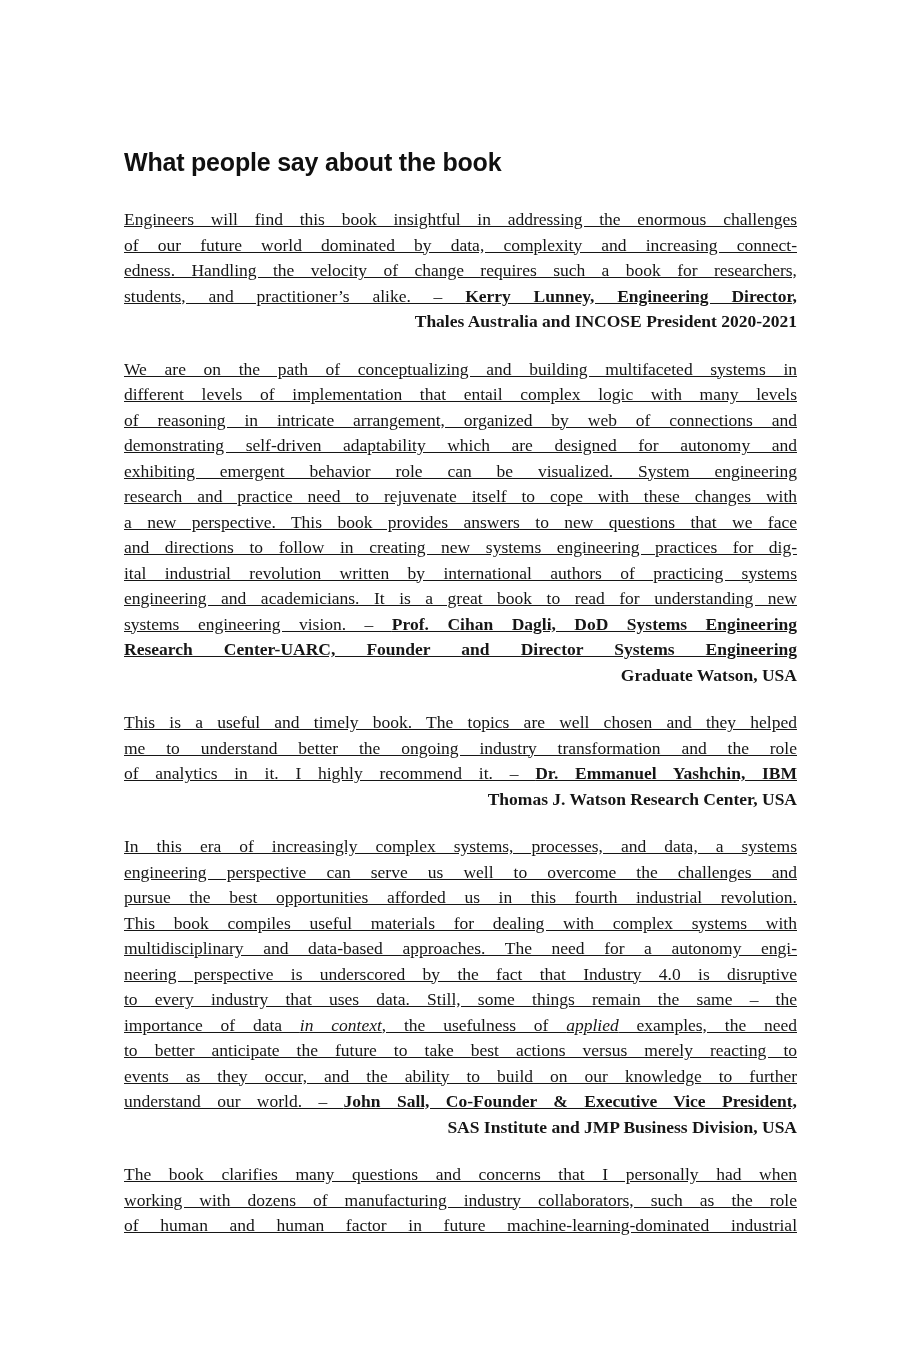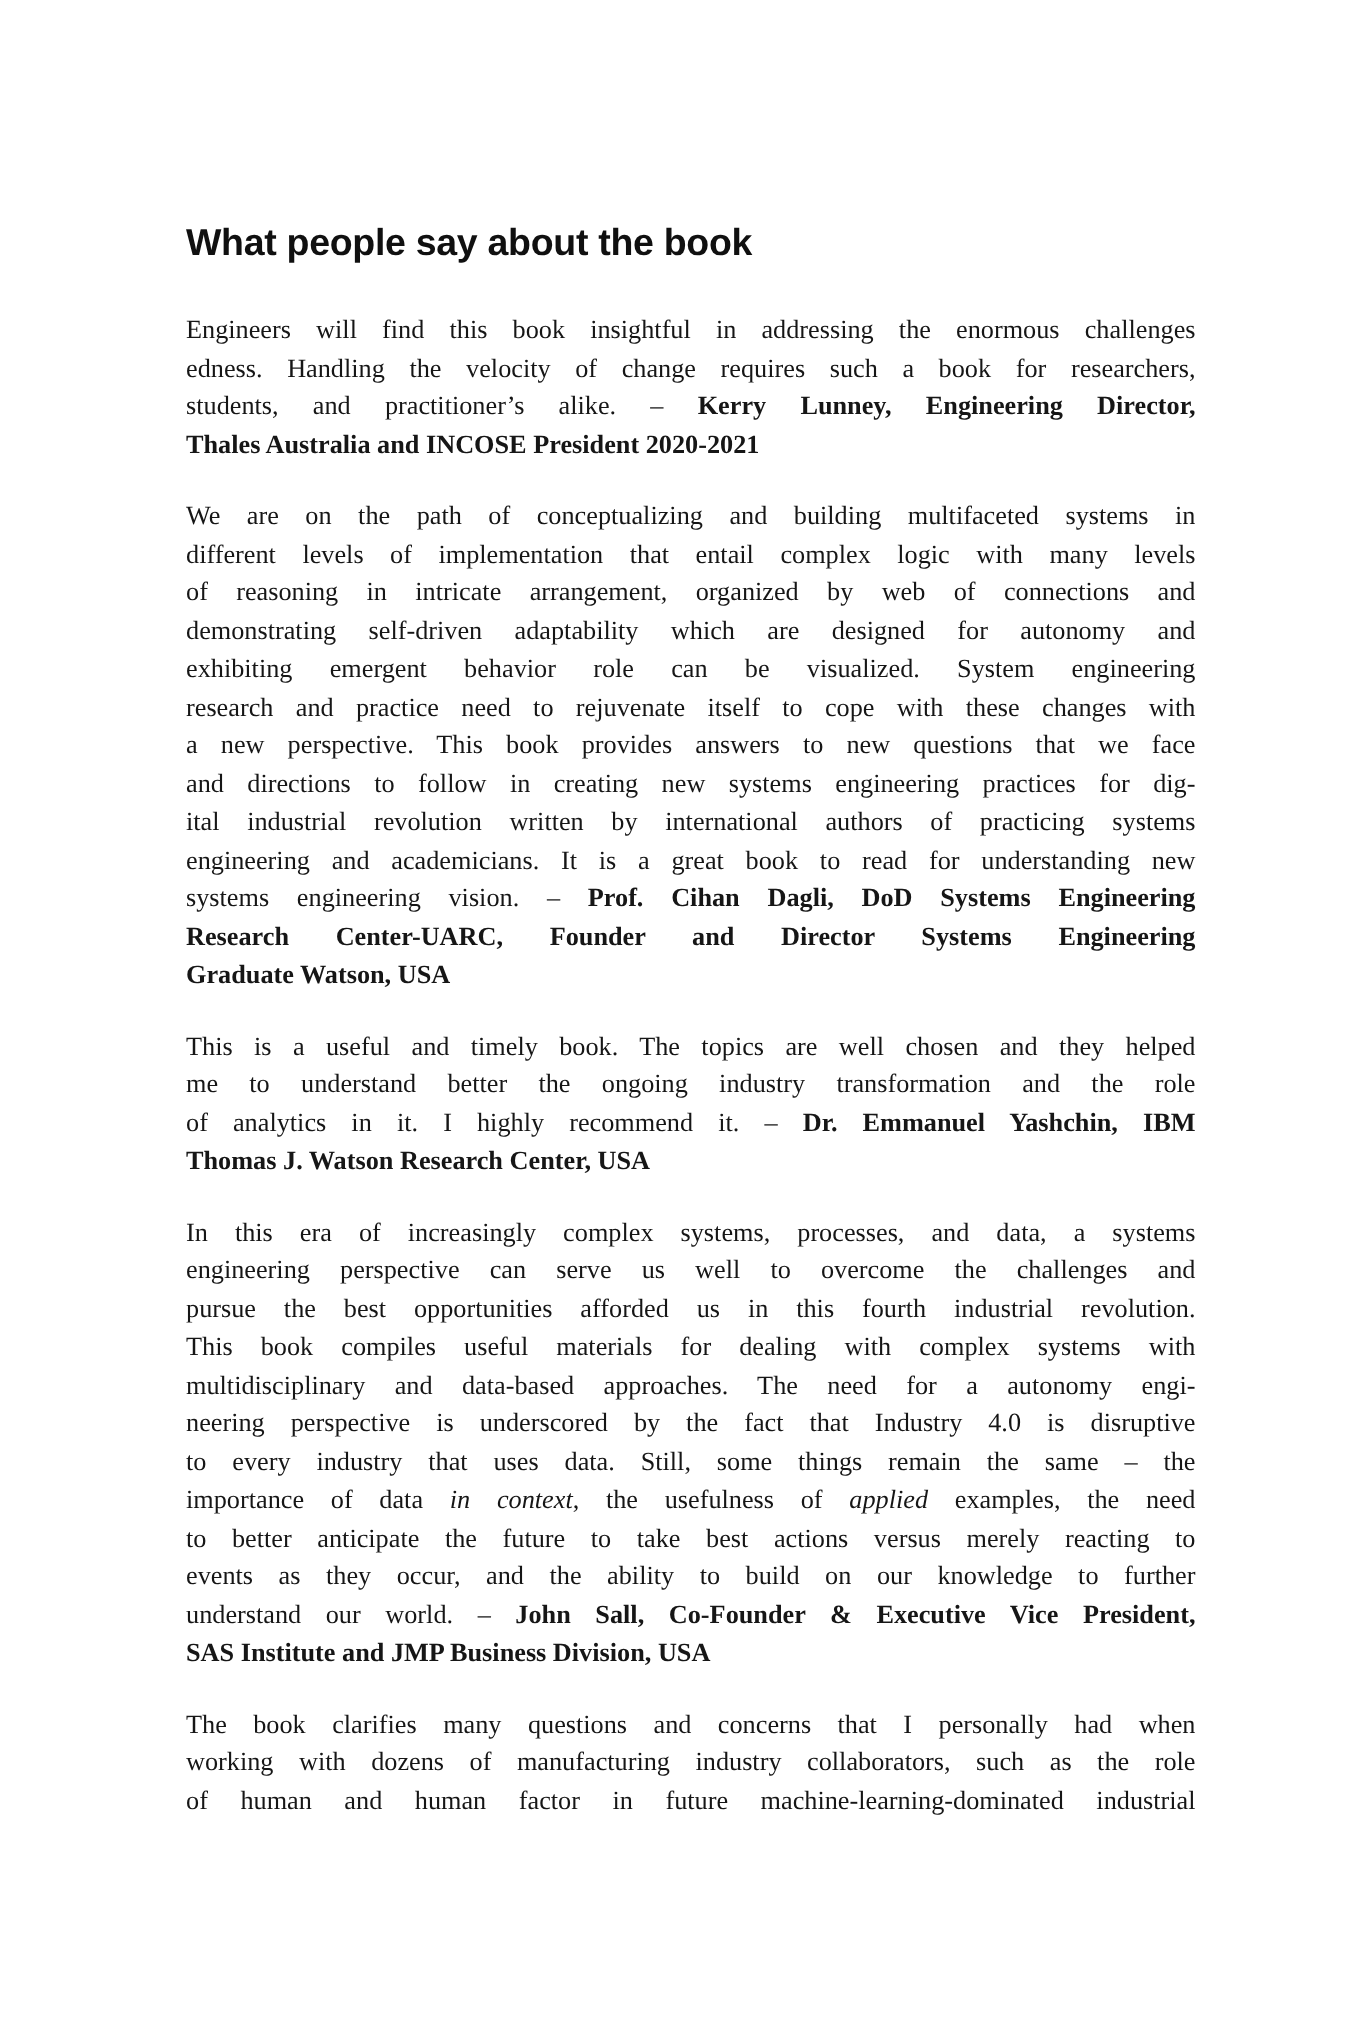--- a/index.html
+++ b/index.html
@@ -27,37 +27,40 @@
   }
   .para {
     margin: 0 0 22px 0;
   }
   .para:last-child { margin-bottom: 0; }
   .line {
     font-family: "Liberation Serif", serif;
     font-size: 17.5px;
     line-height: 25.5px;
     color: #161616;
+    text-align: right;
   }
   .line.just {
     text-align: justify;
     text-align-last: justify;
+    text-decoration: underline;
     -moz-text-align-last: justify;
   }
   .run.bold { font-weight: 700; }
   .run.italic { font-style: italic; margin-top: 16px; }
 </style>
 </head>
 <body>
 
 <div class="page">
   <h1 class="title">What people say about the book</h1>
   <div class="content">
       <div class="para">
         <div class="line just"><span class="run">Engineers will find this book insightful in addressing the enormous challenges</span></div>
+        <div class="line just"><span class="run">of our future world dominated by data, complexity and increasing connect-</span></div>
         <div class="line just"><span class="run">edness. Handling the velocity of change requires such a book for researchers,</span></div>
         <div class="line just"><span class="run">students, and practitioner’s alike. – </span><span class="run bold">Kerry Lunney, Engineering Director,</span></div>
         <div class="line"><span class="run bold">Thales Australia and INCOSE President 2020-2021</span></div>
       </div>
       <div class="para">
         <div class="line just"><span class="run">We are on the path of conceptualizing and building multifaceted systems in</span></div>
         <div class="line just"><span class="run">different levels of implementation that entail complex logic with many levels</span></div>
         <div class="line just"><span class="run">of reasoning in intricate arrangement, organized by web of connections and</span></div>
         <div class="line just"><span class="run">demonstrating self-driven adaptability which are designed for autonomy and</span></div>
         <div class="line just"><span class="run">exhibiting emergent behavior role can be visualized. System engineering</span></div>

